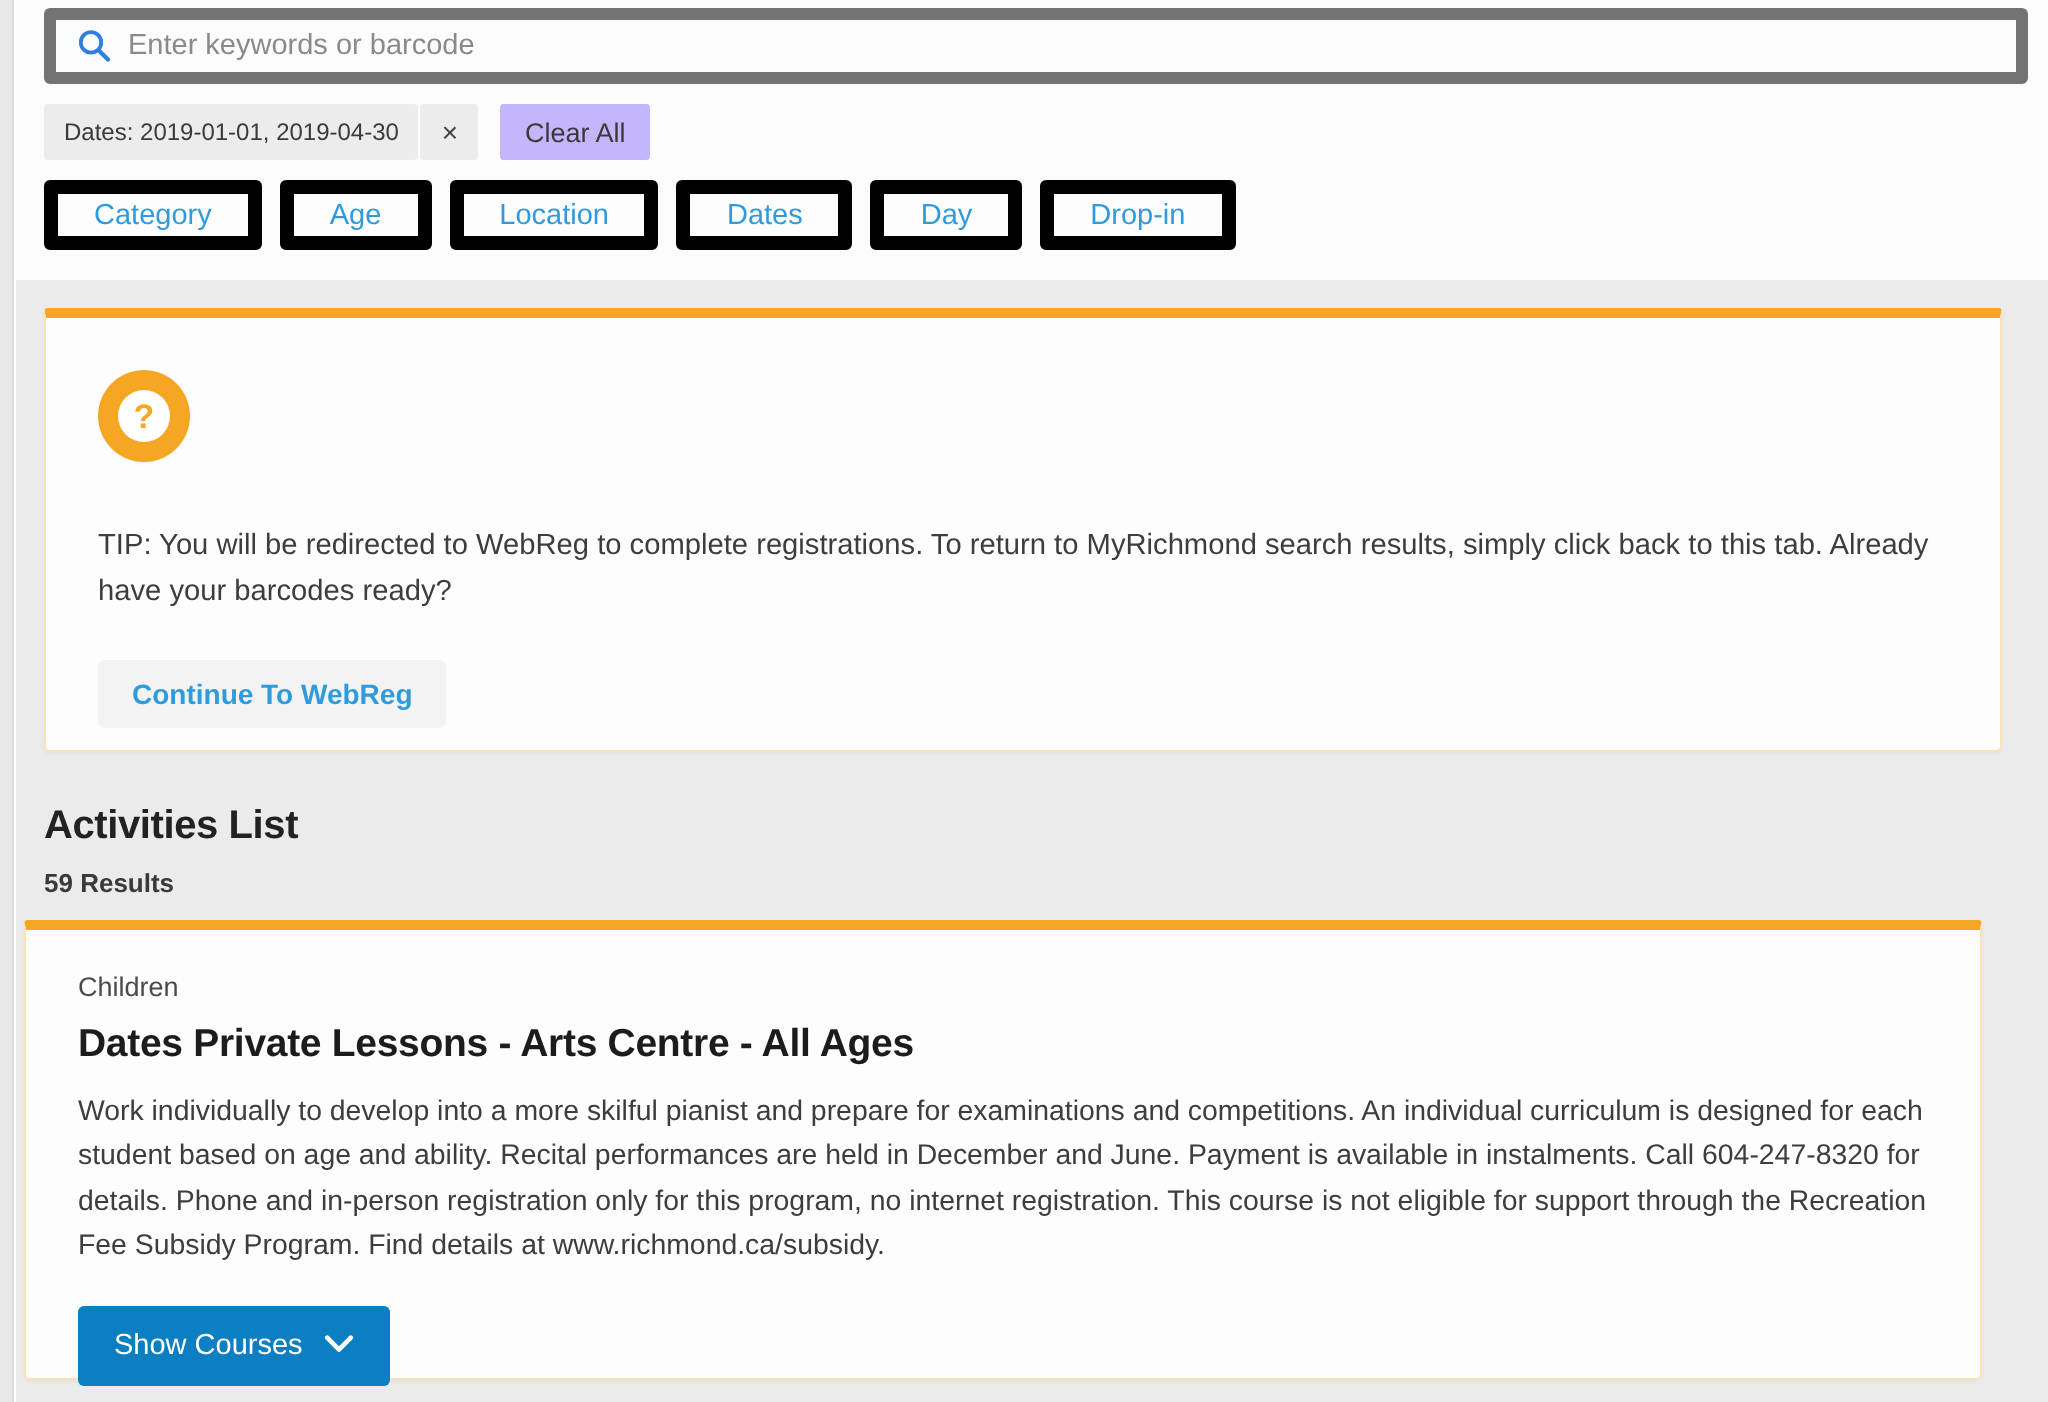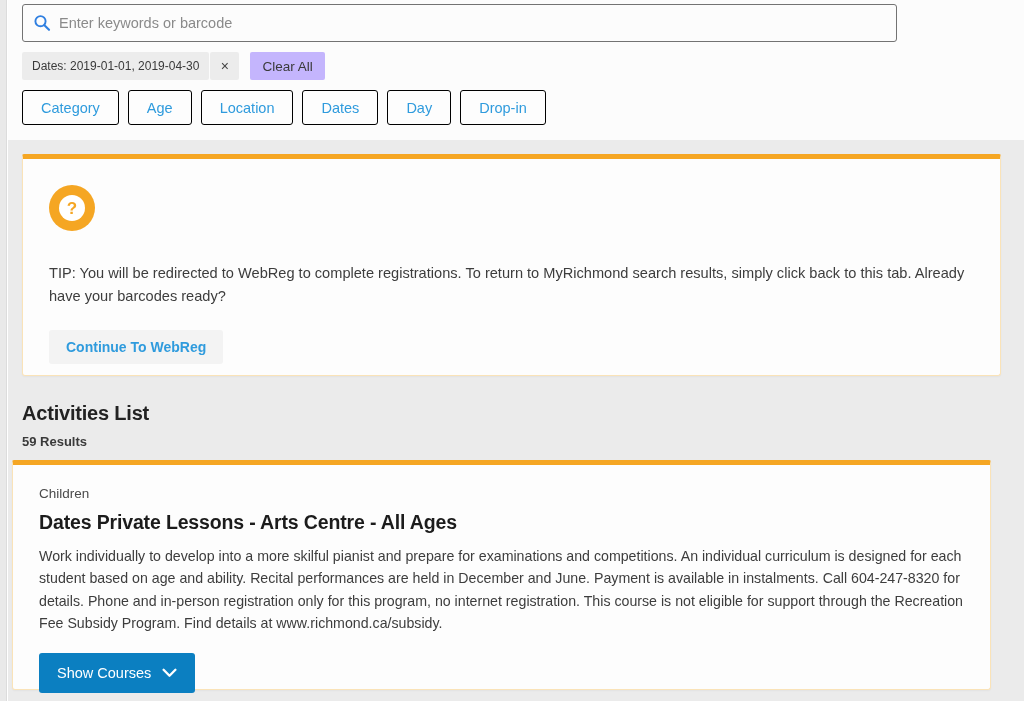--- a/index.html
+++ b/index.html
@@ -35,23 +35,23 @@
     position: absolute;
     left: 8px; top: 0;
     width: 1016px;
     height: 140px;
     background: #fcfcfc;
   }
 
   .search-box {
     position: absolute;
     left: 14px; top: 4px;
-    width: 875px; height: 38px;
+    width: 992px; height: 38px;
     background: #fcfcfc;
-    border: 1px solid #737373;
+    border: 6px solid #737373;
     border-radius: 3px;
     display: flex;
     align-items: center;
     padding: 0 10px;
   }
   .search-icon {
     width: 18px; height: 18px;
     flex: 0 0 18px;
     margin-right: 8px;
     display: block;
@@ -119,21 +119,21 @@
 
   
   .filter-row {
     position: absolute;
     left: 14px; top: 90px;
     display: flex;
     gap: 9px;
   }
   .filter-btn {
     background: #fdfdfd;
-    border: 1px solid #000000;
+    border: 7px solid #000000;
     border-radius: 3px;
     color: #2f9bdd;
     font-size: 14.5px;
     font-family: "Liberation Sans", sans-serif;
     height: 35px;
     padding: 0 18px;
     cursor: pointer;
     white-space: nowrap;
   }
 

